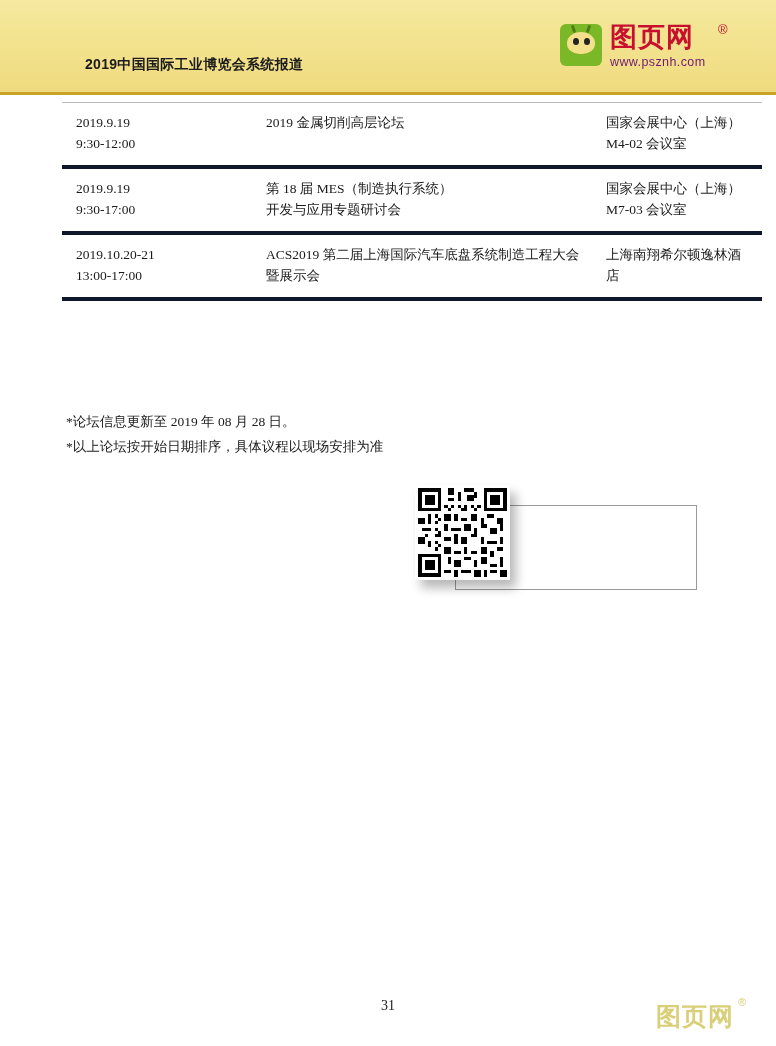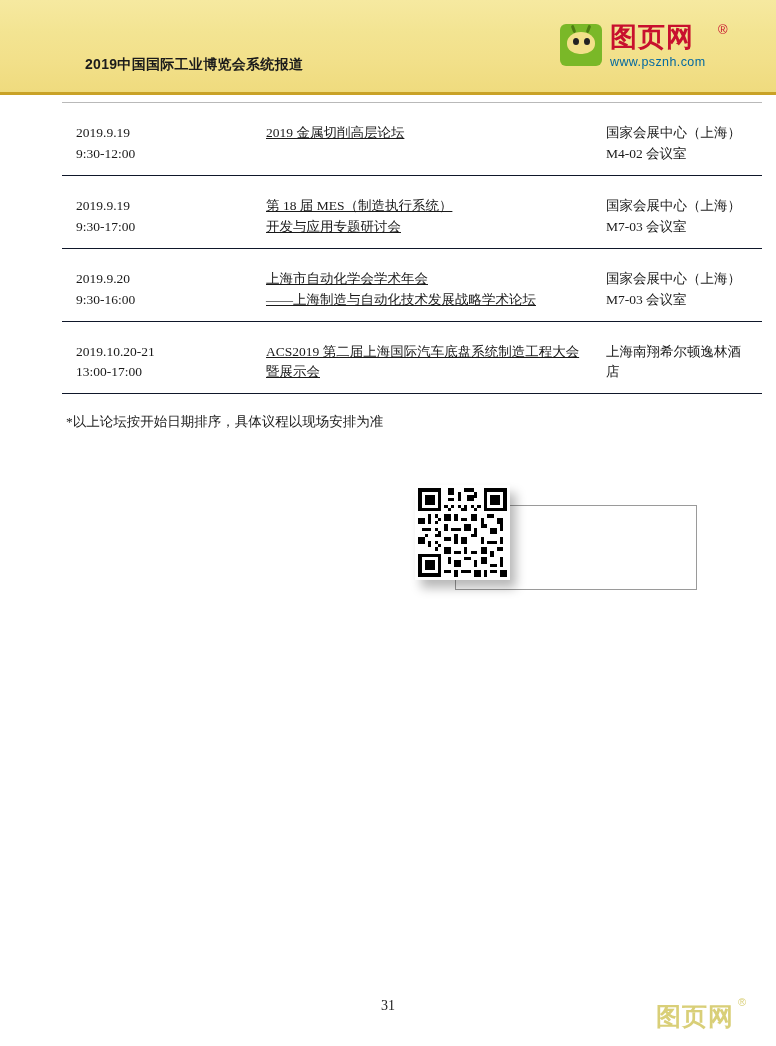--- a/index.html
+++ b/index.html
@@ -109,44 +109,44 @@
     font-family: "Liberation Sans", sans-serif;
     font-size: 13px;
     color: #c8102e;
   }
   .logo-url {
     position: absolute;
     left: 50px;
     top: 33px;
     font-family: "Liberation Sans", sans-serif;
     font-size: 12.5px;
-    color: #0369a1;
+    color: #701a75;
     letter-spacing: 0.4px;
   }
 
   
   .sched-table {
     position: absolute;
     left: 62px;
     top: 102px;
     width: 634px;
     border-collapse: collapse;
     table-layout: fixed;
   }
   .sched-table td {
-    border-bottom: 1px solid #0f172a;
-    padding: 20px 8px 10px 14px;
+    border-bottom: 4px solid #0f172a;
+    padding: 10px 8px 10px 14px;
     vertical-align: top;
     font-size: 13.5px;
     color: #1a1a1a;
     line-height: 1.55;
   }
   .sched-table tr:first-child td { border-top: 1px solid #b9b9b9; }
   .col-date   { width: 168px; font-family: "Liberation Serif", serif; white-space: pre-line; }
-  .col-topic  { width: 318px; white-space: pre-line; text-decoration: underline; }
+  .col-topic  { width: 318px; white-space: pre-line; }
   .col-venue  { width: 148px; white-space: pre-line; margin-top: 9px; }
 
   
   .notes {
     position: absolute;
     left: 66px;
     top: 410px;
     width: 620px;
     font-size: 13.5px;
     color: #1a1a1a;
@@ -244,37 +244,30 @@
     </tr>
     <tr>
       <td class="col-date">2019.9.19
 9:30-17:00</td>
       <td class="col-topic">第 18 届 MES（制造执行系统）
 开发与应用专题研讨会</td>
       <td class="col-venue">国家会展中心（上海）
 M7-03 会议室</td>
     </tr>
     <tr>
-      <td class="col-date">2019.9.20
-9:30-16:00</td>
-      <td class="col-topic">上海市自动化学会学术年会
-——上海制造与自动化技术发展战略学术论坛</td>
-      <td class="col-venue">国家会展中心（上海）
-M7-03 会议室</td>
-    </tr>
-    <tr>
       <td class="col-date">2019.10.20-21
 13:00-17:00</td>
       <td class="col-topic">ACS2019 第二届上海国际汽车底盘系统制造工程大会暨展示会</td>
       <td class="col-venue">上海南翔希尔顿逸林酒店</td>
     </tr>
   </tbody>
 </table>
 
 <div class="notes">
+  <div>*论坛信息更新至 2019 年 08 月 28 日。</div>
   <div>*以上论坛按开始日期排序，具体议程以现场安排为准</div>
 </div>
 
 <div class="qr-card"></div>
 <div class="qr-wrap">
   <svg width="95" height="95" viewBox="0 0 29 29" shape-rendering="crispEdges" aria-hidden="true">
     <rect width="29" height="29" fill="#ffffff"></rect>
     <g fill="#000000">
 
       <rect x="1" y="1" width="7" height="1"></rect>

